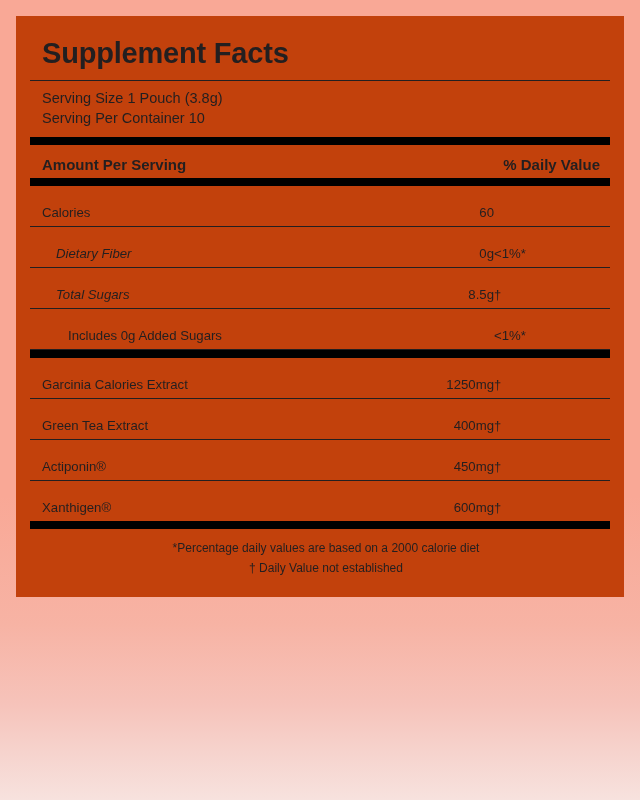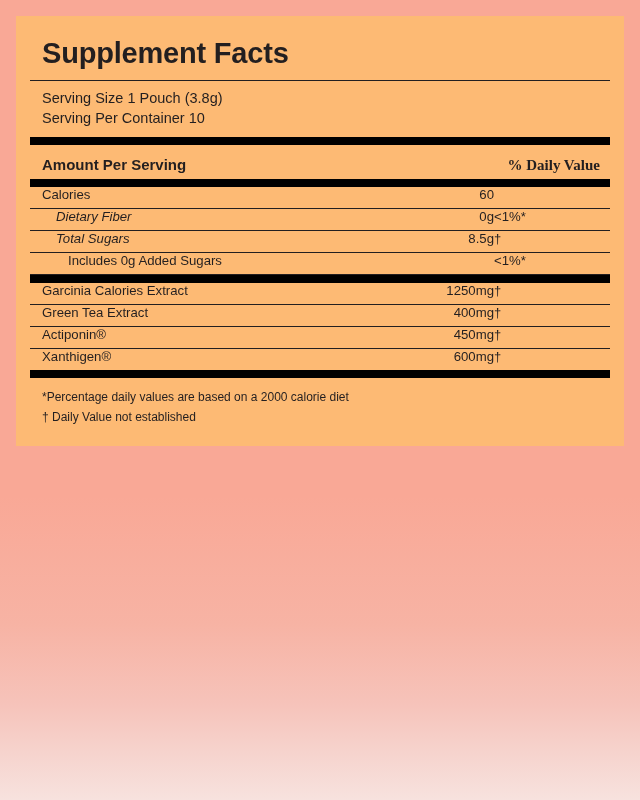--- a/index.html
+++ b/index.html
@@ -13,21 +13,21 @@
     background: linear-gradient(180deg, #f9a896 0%, #f9a896 62%, #f7b3a4 78%, #f6c3ba 88%, #f6d3cd 94%, #f7e2de 100%);
     color: #231f20;
     overflow: hidden;
   }
 
   .panel {
     position: absolute;
     left: 16px;
     top: 16px;
     width: 608px;
-    background: #fdba74;
+    background: #c2410c;
     padding: 0;
   }
 
   .inner {
     padding: 16px 14px 14px 14px;
   }
 
   .title {
     font-size: 29px;
     font-weight: bold;
@@ -53,21 +53,21 @@
     font-size: 14.5px;
     line-height: 1.42;
   }
 
   table.facts {
     width: 100%;
     border-collapse: collapse;
     font-size: 13.2px;
   }
   table.facts td {
-    padding: 0 0 6px 0;
+    padding: 19px 0 6px 0;
     vertical-align: baseline;
   }
   .col-name {
     padding-left: 12px !important;
     width: 56%;
   }
   .col-amt {
     width: 24%;
     text-align: right;
   }
@@ -78,41 +78,41 @@
   }
 
   tr.header-row td {
     font-weight: bold;
     font-size: 15px;
     padding: 11px 0 5px 0;
   }
   tr.header-row .col-dv {
     text-align: right;
     padding-right: 10px !important;
-    font-family: Liberation Serif, serif;
   }
 
   tr.line-row td {
     border-bottom: 1px solid #231f20;
   }
   tr.no-line td {
     border-bottom: none;
   }
 
   .indent1 { padding-left: 26px !important; font-style: italic; }
   .indent2 { padding-left: 38px !important; }
 
   .dagger {
     font-size: 13px;
   }
 
   .footnotes {
     padding: 9px 0 4px 12px;
     font-size: 12px;
     line-height: 1.7;
+    text-align: center;
   }
   .footnote-line {
     display: block;
   }
 
   .spacer-row td {
     padding: 0;
     height: 0;
   }
   .bar-cell {

